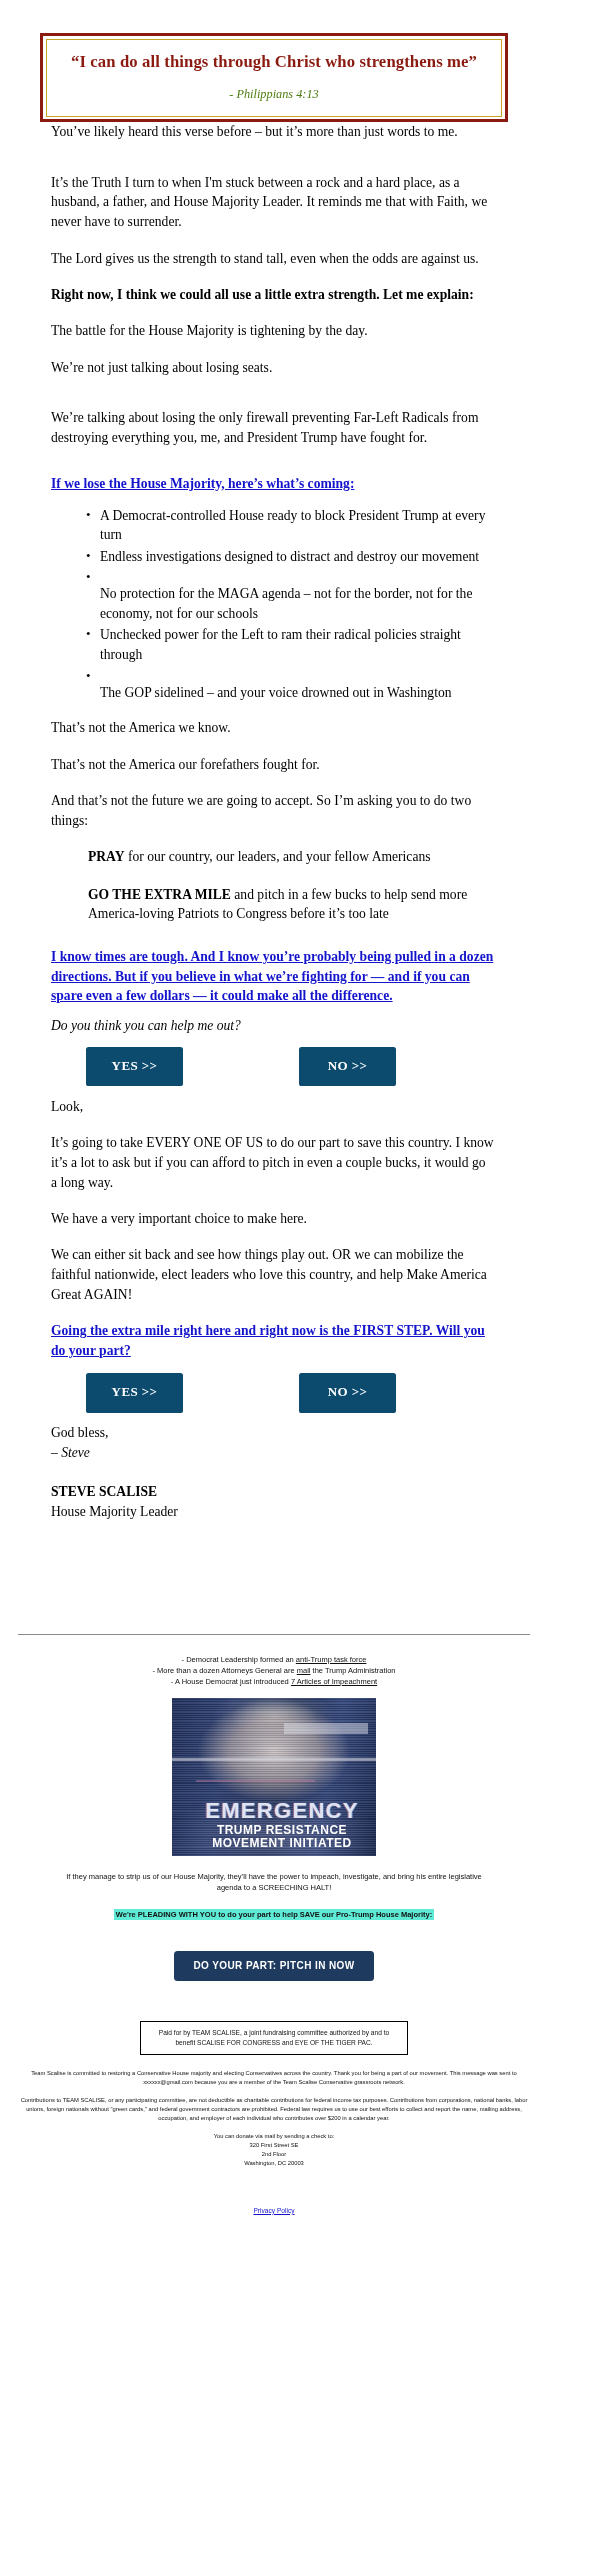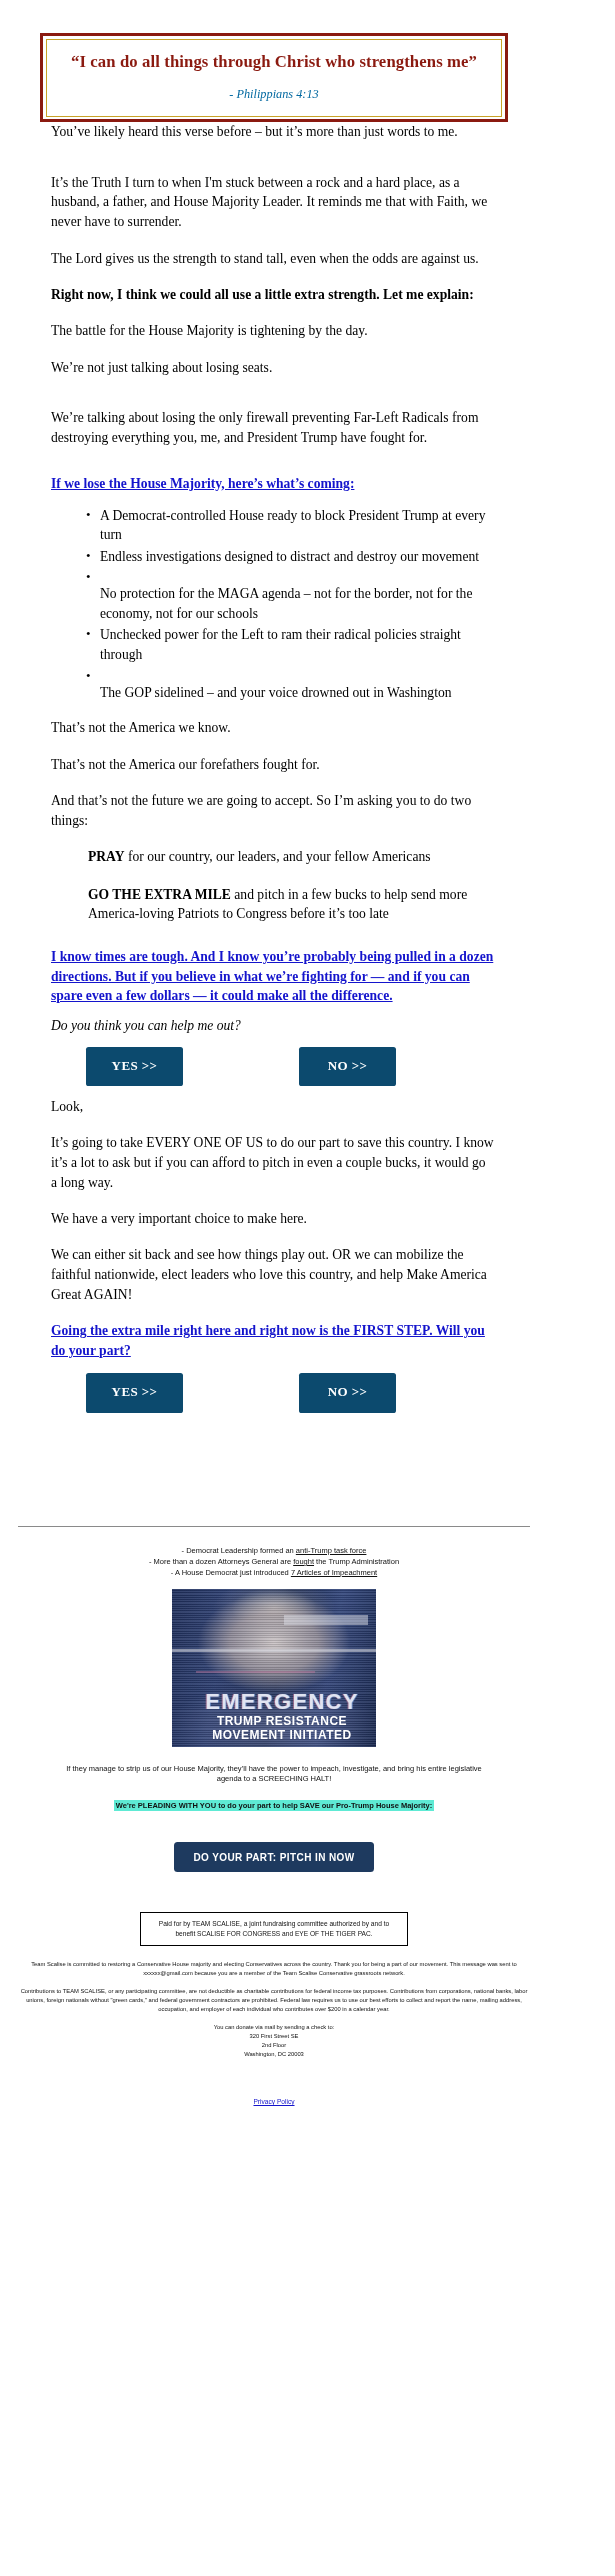--- a/index.html
+++ b/index.html
@@ -35,21 +35,21 @@
     text-align: center;
   }
   .verse-text {
     color: #8B1A10;
     font-weight: bold;
     font-size: 16.7px;
     line-height: 1.25;
     letter-spacing: 0.1px;
   }
   .verse-cite {
-    color: #0369a1;
+    color: #4d7c0f;
     font-style: italic;
     font-size: 12.3px;
     margin-top: 14px;
   }
 
   
   .body-wrap {
     padding: 0 53px 0 51px;
   }
   p.copy {
@@ -391,26 +391,34 @@
 
     <a class="bluelink inlineblk" href="#">Going the extra mile right here and right now is the FIRST STEP. Will you do your part?</a>
   </div>
 
   <div class="btn-row">
     <a class="redbtn" href="#">YES &gt;&gt;</a>
     <div class="btn-gap"></div>
     <a class="redbtn" href="#">NO &gt;&gt;</a>
   </div>
 
+  <div class="body-wrap">
+    <p class="signoff">
+      <span>God bless,</span><br>
+      <span class="steve">– Steve</span>
+    </p>
+    <p class="sig-name">STEVE SCALISE</p>
+    <p class="sig-title">House Majority Leader</p>
+  </div>
 
   <hr class="hr-rule">
 
   <div class="bullets-sans sans">
     <div><span>- Democrat Leadership formed an </span><u>anti-Trump task force</u><span></span></div>
-    <div><span>- More than a dozen Attorneys General are </span><u>fought</u><span> the Trump Administration</span></div>
+    <div><span>- More than a dozen Attorneys General are </span><u>mail</u><span> the Trump Administration</span></div>
     <div><span>- A House Democrat just introduced </span><u>7 Articles of Impeachment</u><span></span></div>
   </div>
 
   <div class="hero-wrap">
     <div class="hero">
       <div class="hero-photo"></div>
       <div class="hero-scan"></div>
       <div class="hero-glitch1"></div>
       <div class="hero-glitch2"></div>
       <div class="hero-glitch3"></div>

